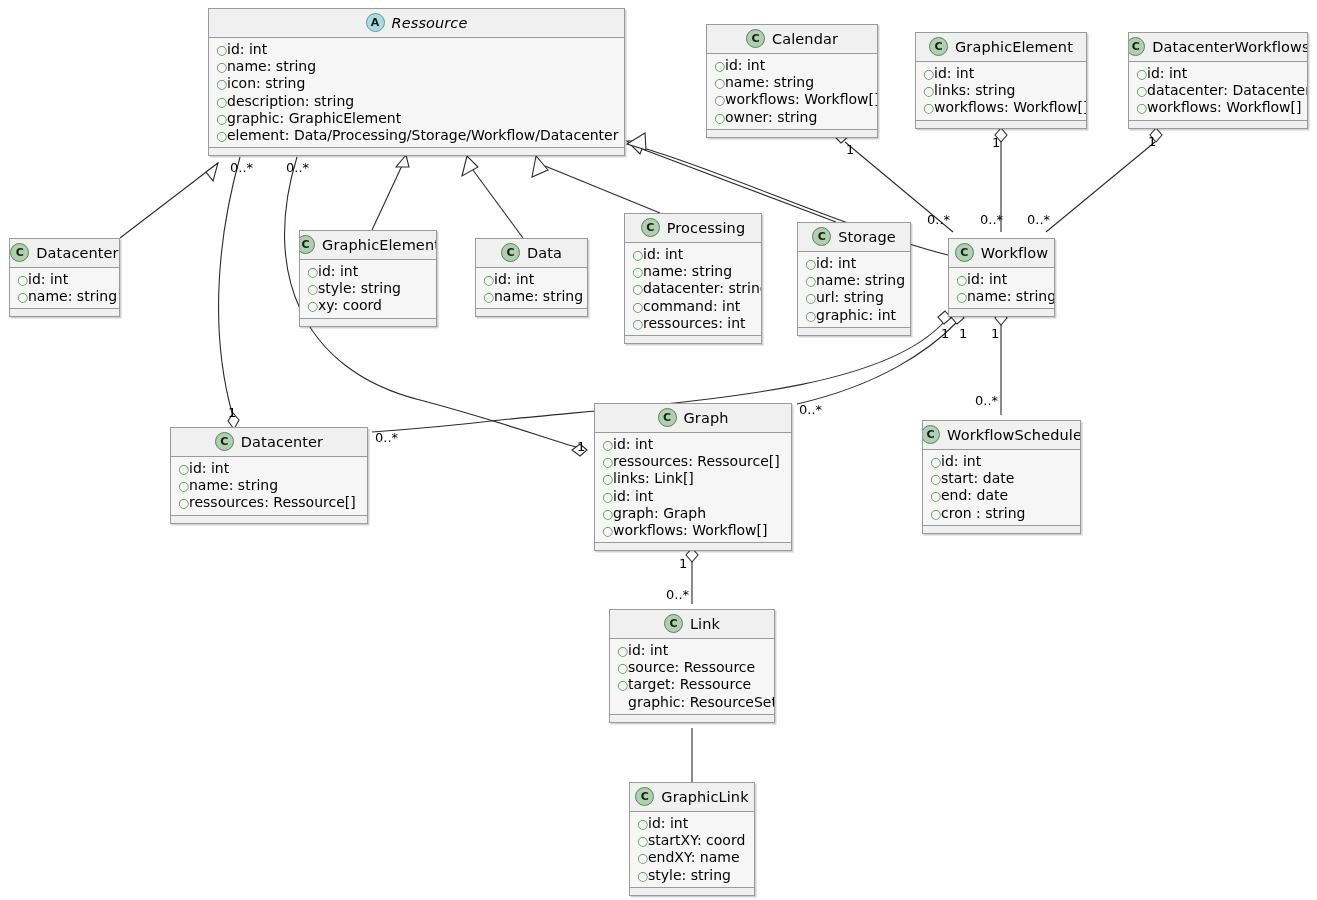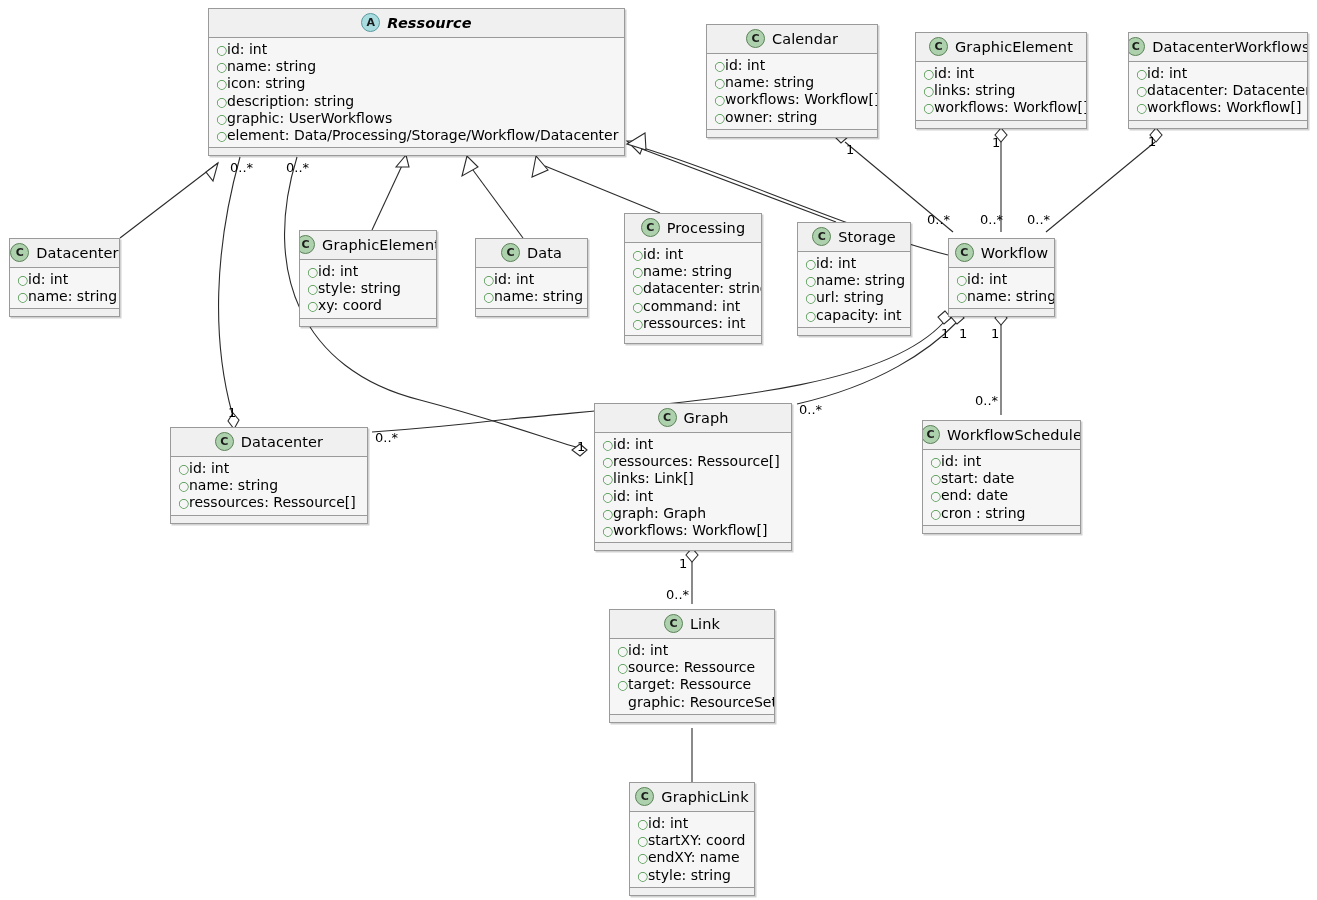--- a/index.html
+++ b/index.html
@@ -46,21 +46,20 @@
     border-bottom: 1px solid #9a9a9a;
     white-space: nowrap;
   }
   .cls-name {
     font-size: 14.5px;
     color: #000000;
     letter-spacing: 0.1px;
   }
   .cls-name.abstract {
     font-style: italic;
-    font-weight: bold;
   }
   .badge {
     width: 17px;
     height: 17px;
     border-radius: 50%;
     display: inline-flex;
     align-items: center;
     justify-content: center;
     font-size: 11px;
     font-weight: bold;
@@ -251,21 +250,21 @@
       <div class="attr">
           <span class="vis">○</span>
           <span>icon: string</span>
         </div>
       <div class="attr">
           <span class="vis">○</span>
           <span>description: string</span>
         </div>
       <div class="attr">
           <span class="vis">○</span>
-          <span>graphic: UserWorkflows</span>
+          <span>graphic: GraphicElement</span>
         </div>
       <div class="attr">
           <span class="vis">○</span>
           <span>element: Data/Processing/Storage/Workflow/Datacenter</span>
         </div>
     </div>
     <div class="cls-foot"></div>
   </div>
 
   <div class="umlclass" style="left:706px; top:24px; width:172px;">
@@ -439,21 +438,21 @@
       <div class="attr">
           <span class="vis">○</span>
           <span>name: string</span>
         </div>
       <div class="attr">
           <span class="vis">○</span>
           <span>url: string</span>
         </div>
       <div class="attr">
           <span class="vis">○</span>
-          <span>capacity: int</span>
+          <span>graphic: int</span>
         </div>
     </div>
     <div class="cls-foot"></div>
   </div>
 
   <div class="umlclass" style="left:948px; top:238px; width:107px;">
     <div class="cls-header">
       <span class="badge">C</span>
       <span class="cls-name">Workflow</span>
     </div>

